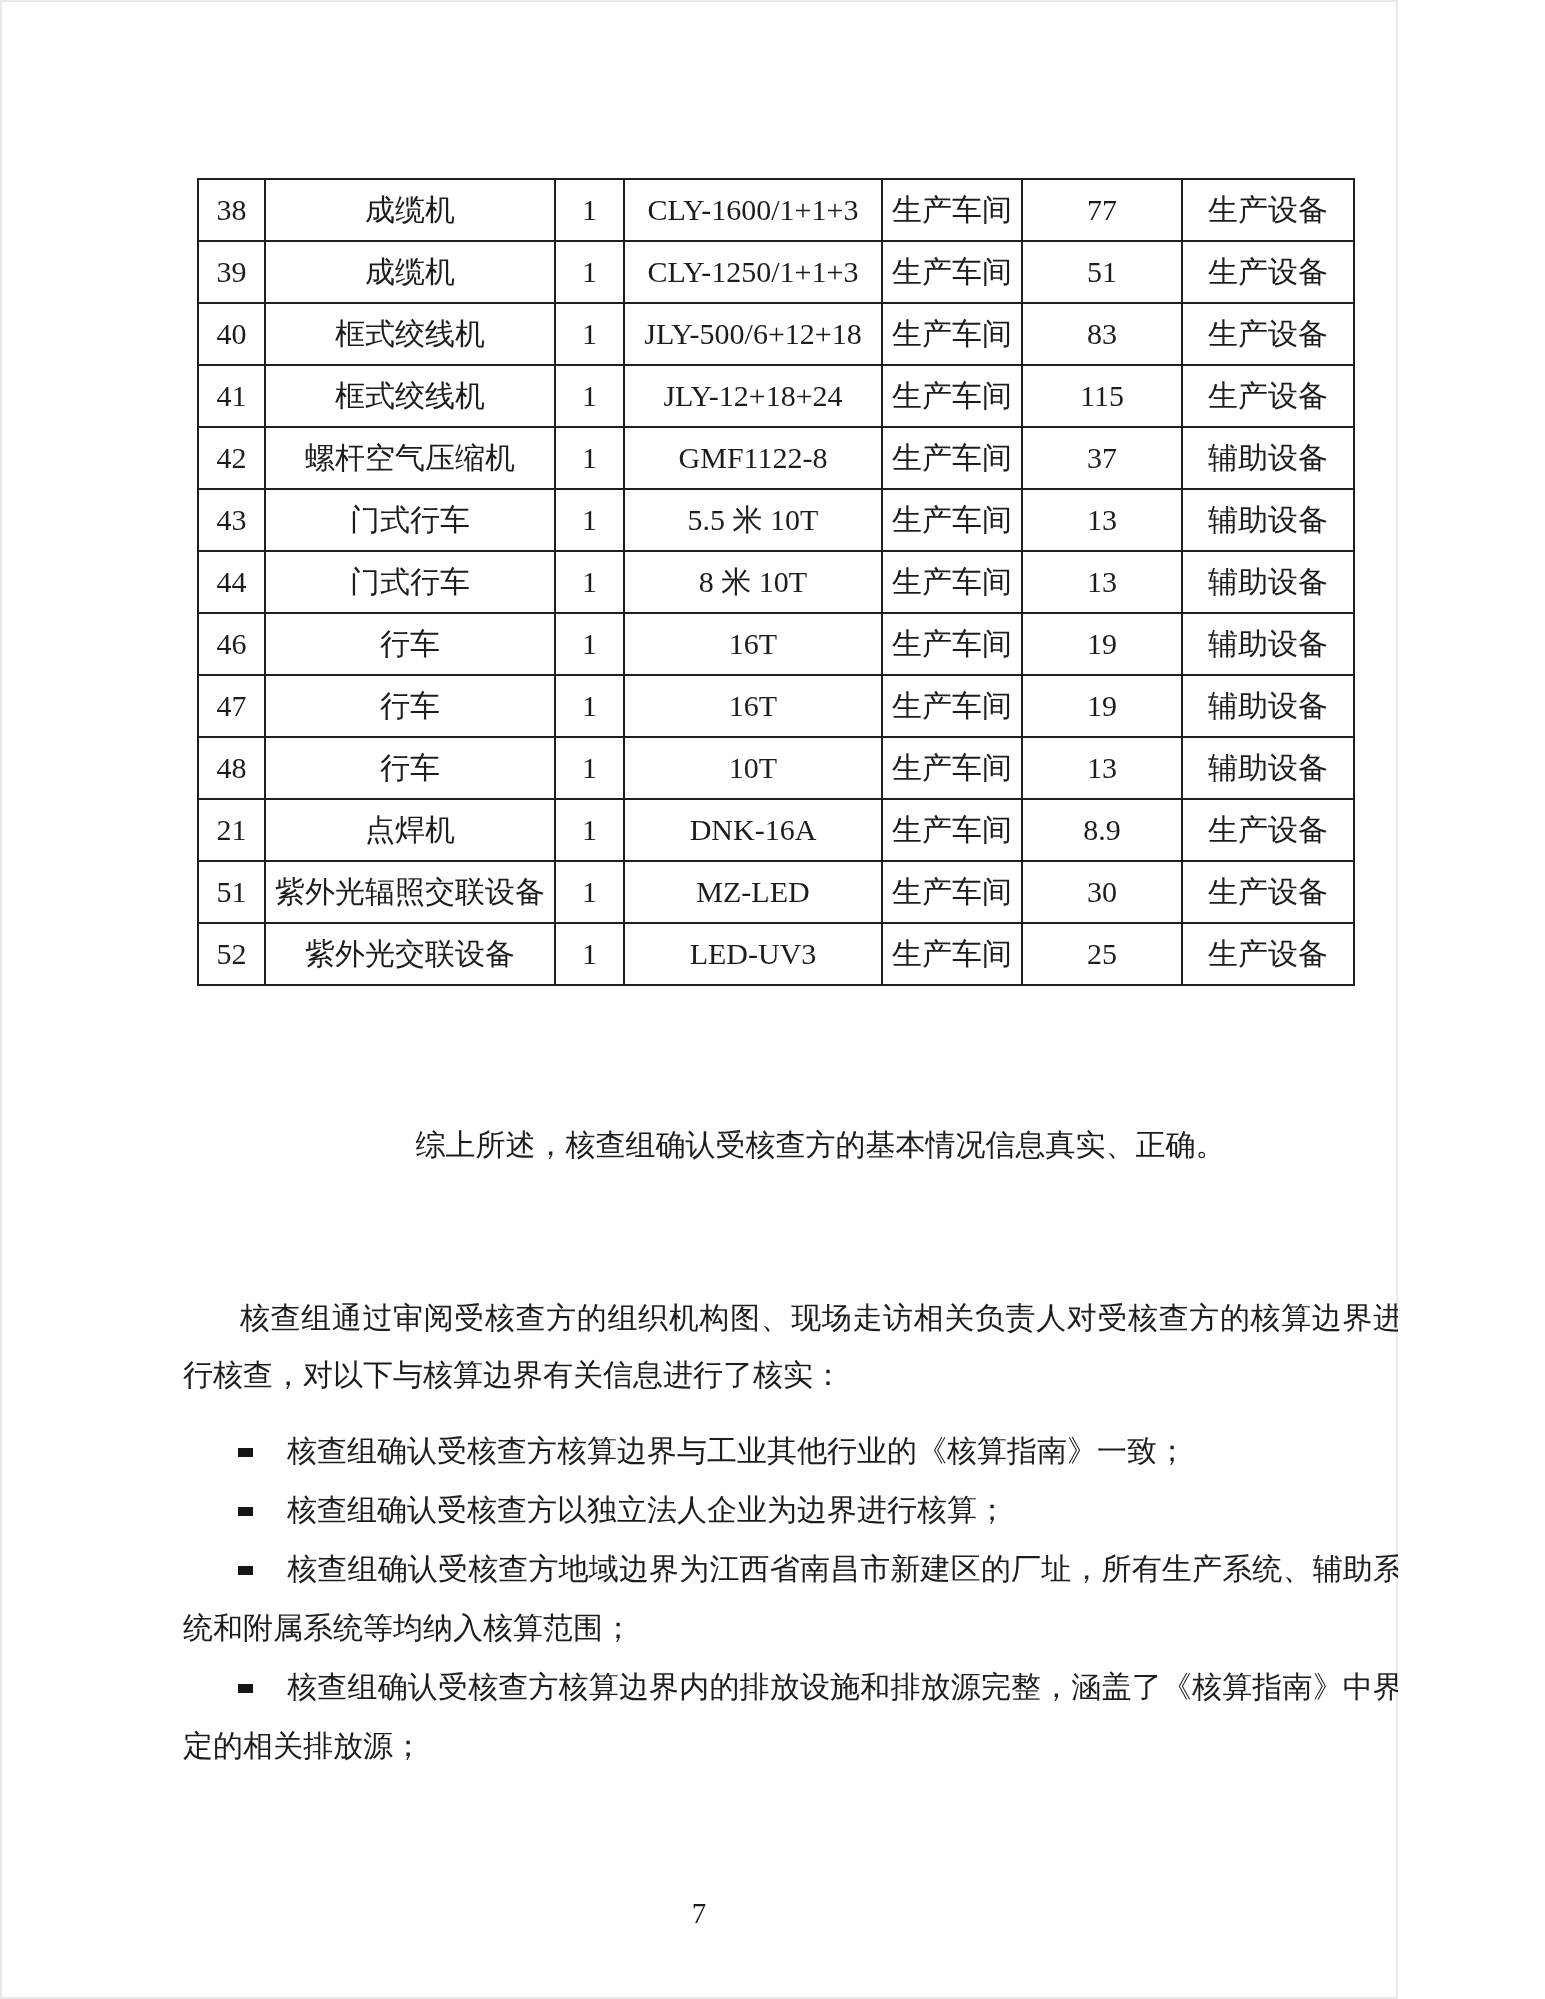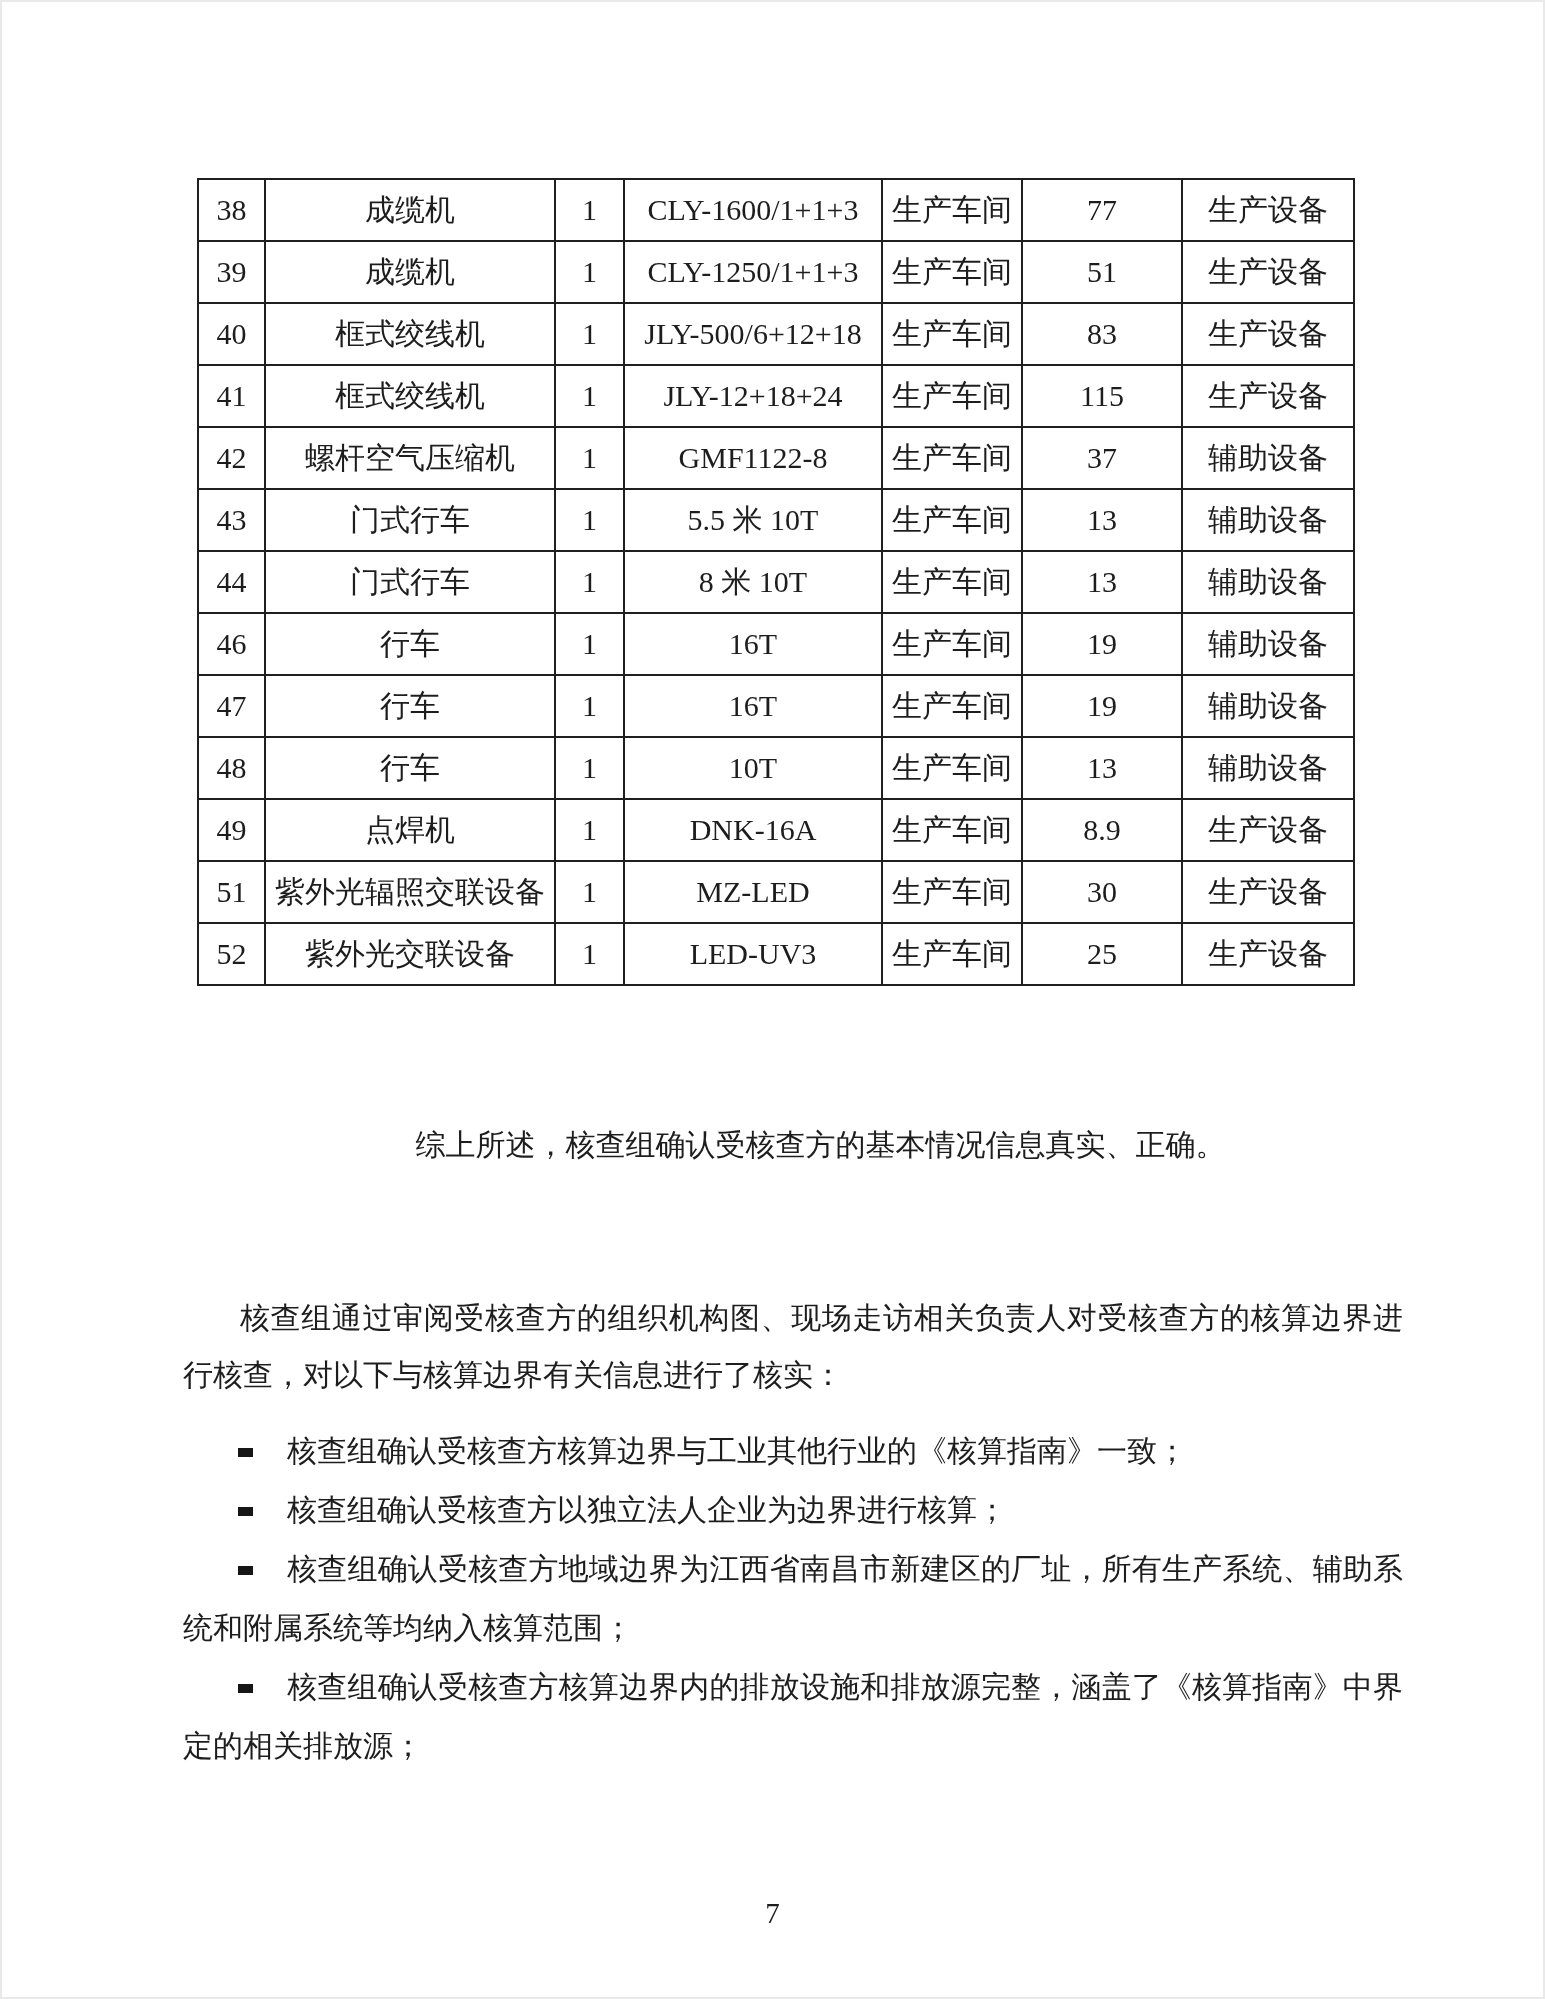--- a/index.html
+++ b/index.html
@@ -1,18 +1,18 @@
 <!DOCTYPE html>
 <html><head>
 <meta charset="utf-8">
 <style>
   html,body{margin:0;padding:0;background:#ffffff;}
   .page{
     position:relative;
-    width:1545px;
+    width:1398px;
     height:1999px;
     background:#ffffff;
     box-shadow:inset 0 0 0 2px #e9e9e9;
     font-family:"Liberation Serif","DejaVu Serif",serif;
     color:#1d1d1d;
     overflow:hidden;
   }
   table.equip{
     position:absolute;
     left:197px;
@@ -190,21 +190,21 @@
         <tr>
           <td class="c0">48</td>
           <td class="c1">行车</td>
           <td class="c2">1</td>
           <td class="c3">10T</td>
           <td class="c4">生产车间</td>
           <td class="c5">13</td>
           <td class="c6">辅助设备</td>
         </tr>
         <tr>
-          <td class="c0">49</td>
+          <td class="c0">21</td>
           <td class="c1">点焊机</td>
           <td class="c2">1</td>
           <td class="c3">DNK-16A</td>
           <td class="c4">生产车间</td>
           <td class="c5">8.9</td>
           <td class="c6">生产设备</td>
         </tr>
         <tr>
           <td class="c0">51</td>
           <td class="c1">紫外光辐照交联设备</td>

